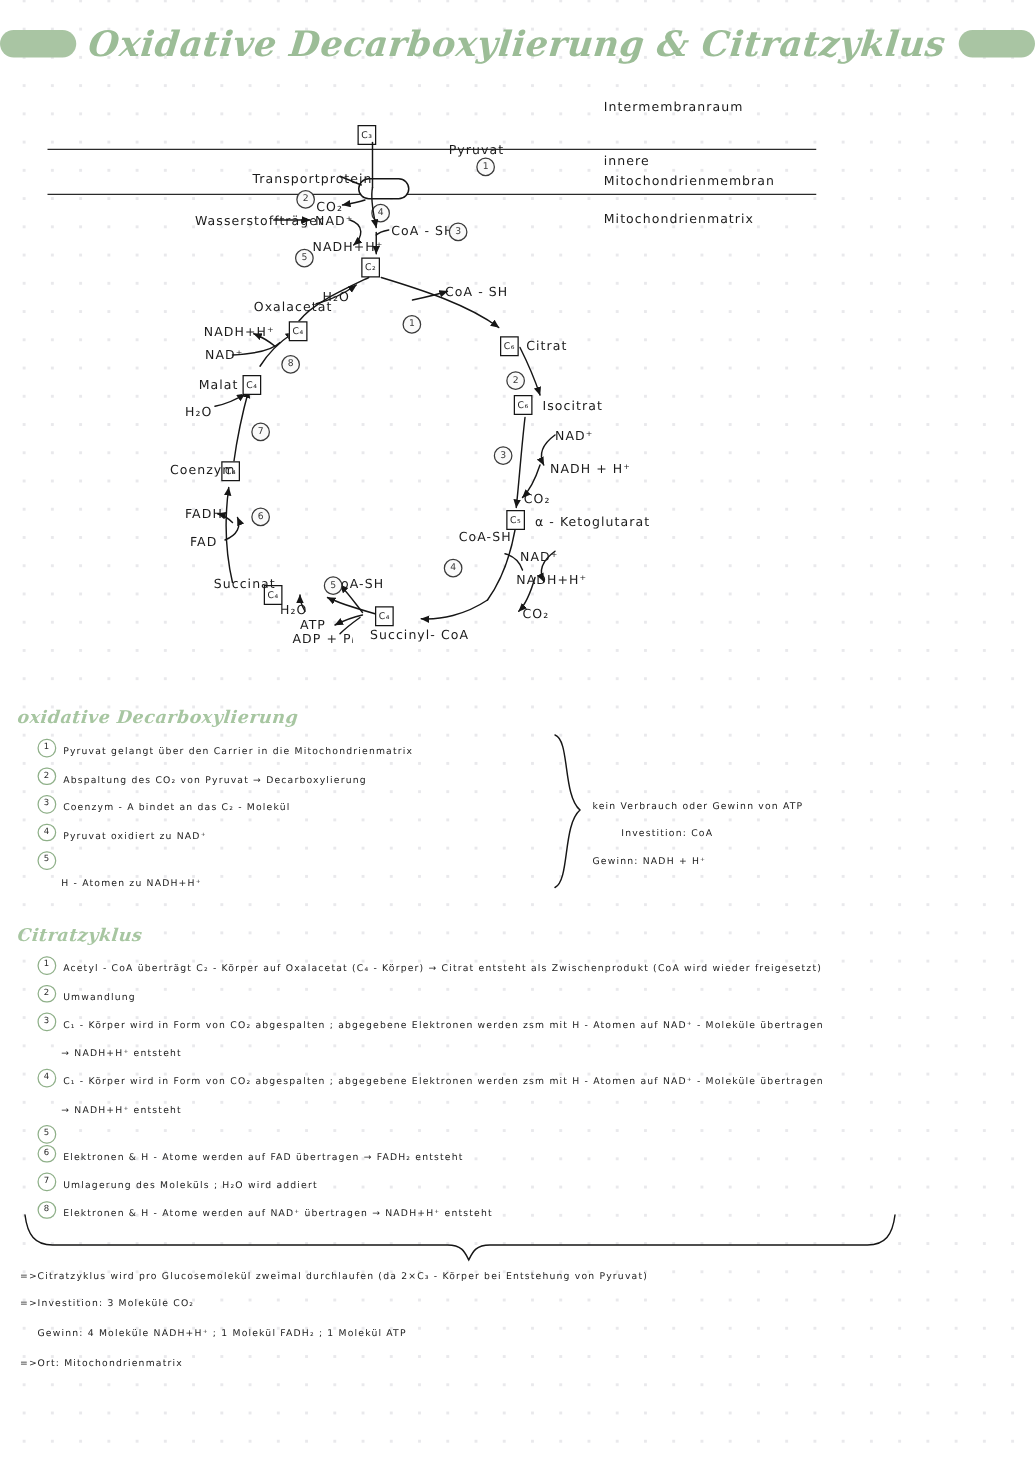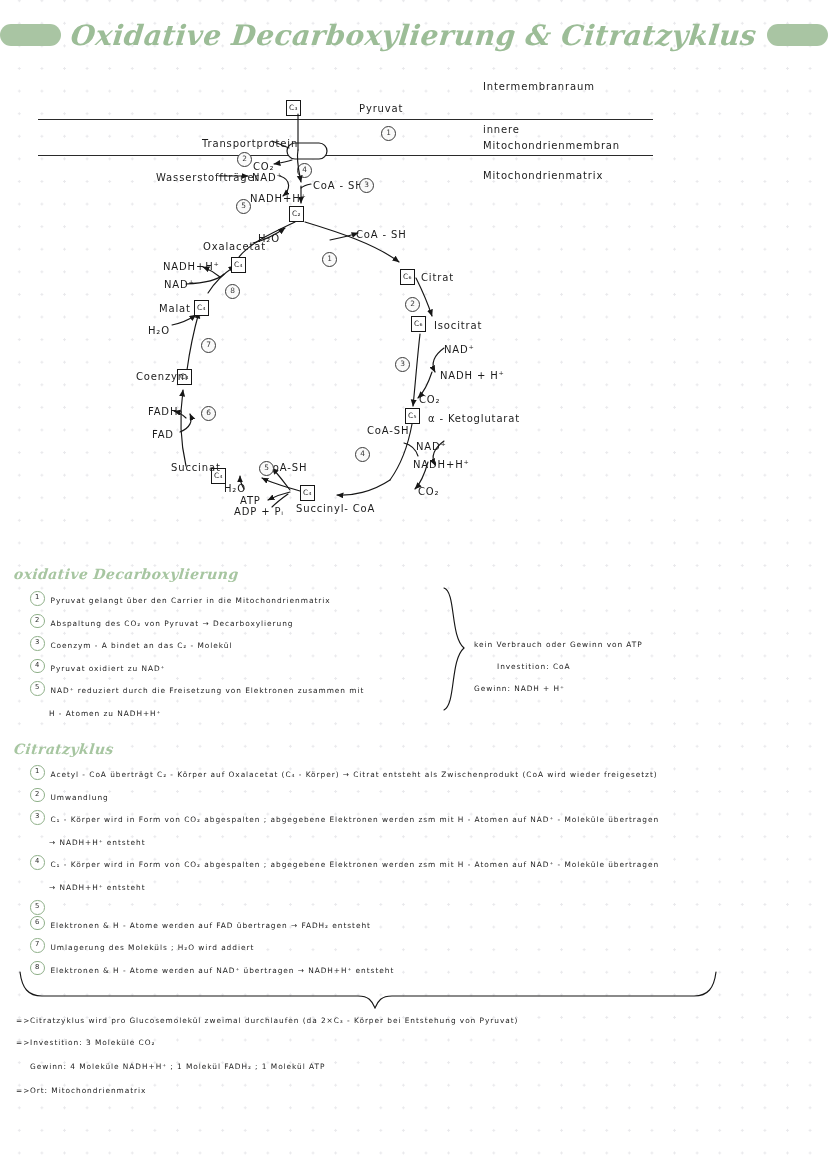--- a/index.html
+++ b/index.html
@@ -95,21 +95,21 @@
 
   <div class="mline" style="left:38px;top:119px;width:615px;"></div>
   <div class="mline" style="left:38px;top:155px;width:262px;"></div>
   <div class="mline" style="left:325px;top:155px;width:328px;"></div>
 
   <svg style="position:absolute;left:286px;top:139px;" width="44" height="28">
     <rect x="1" y="4" width="40" height="16" rx="8" ry="8" fill="#ffffff" stroke="#161616" stroke-width="1.2"></rect>
   </svg>
 
   <div class="cbox" style="left:286px;top:100px;">C₃</div>
-  <div class="lbl" style="left:311px;top:103px;padding-left:48px;">Pyruvat</div>
+  <div class="lbl" style="left:311px;top:115px;padding-left:48px;">Pyruvat</div>
   <div class="lbl" style="left:202px;top:138px;">Transportprotein</div>
   <div class="lbl" style="left:156px;top:172px;">Wasserstoffträger</div>
   <div class="lbl" style="left:253px;top:161px;">CO₂</div>
   <div class="lbl" style="left:252px;top:172px;">NAD⁺</div>
   <div class="lbl" style="left:250px;top:193px;">NADH+H⁺</div>
   <div class="lbl" style="left:313px;top:180px;">CoA - SH</div>
   <div class="cbox" style="left:289px;top:206px;">C₂</div>
 
   <div class="circ" style="left:381px;top:126px;">1</div>
   <div class="circ" style="left:237px;top:152px;">2</div>
@@ -255,21 +255,20 @@
   <div class="nrow">
     <div class="nmark">3</div>
     <div class="npar">Coenzym - A   bindet  an  das   C₂ - Molekül</div>
   </div>
   <div class="nrow">
     <div class="nmark">4</div>
     <div class="npar">Pyruvat  oxidiert   zu  NAD⁺</div>
   </div>
   <div class="nrow">
     <div class="nmark">5</div>
-    <div class="npar">NAD⁺  reduziert   durch  die  Freisetzung  von  Elektronen   zusammen  mit</div>
   </div>
   <div class="cont">H - Atomen   zu   NADH+H⁺</div>
 </div>
 
 <svg style="position:absolute;left:440px;top:586px;" width="32" height="130">
   <path d="M4,2 C16,6 10,50 24,62 C10,74 16,118 4,124" fill="none" stroke="#161616" stroke-width="1.15" stroke-linecap="round"></path>
 </svg>
 <div class="sumline" style="left:474px;top:640px;">kein  Verbrauch   oder  Gewinn  von  ATP</div>
 <div class="sumline" style="left:497px;top:662px;">Investition:  CoA</div>
 <div class="sumline" style="left:474px;top:684px;">Gewinn:   NADH + H⁺</div>

